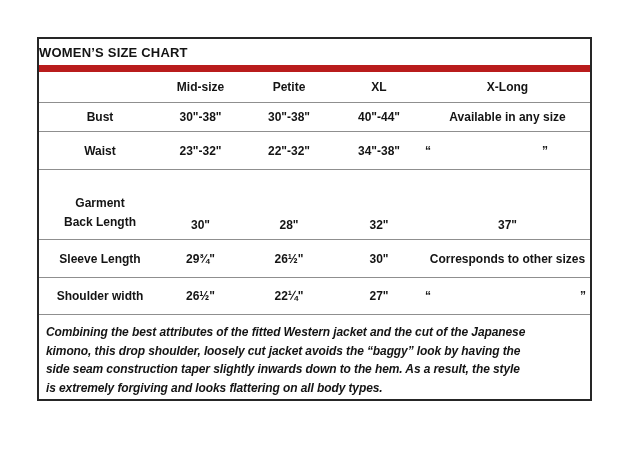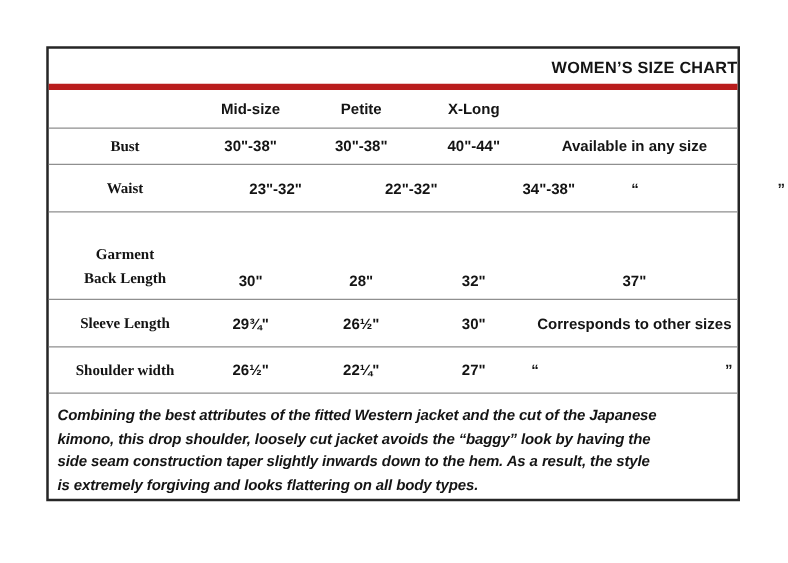--- a/index.html
+++ b/index.html
@@ -30,42 +30,42 @@
     display: grid;
     grid-template-columns: 117px 89px 88px 92px 1fr;
     align-items: center;
     border-bottom: 1px solid #8f8f8f;
     font-size: 12px;
     box-sizing: border-box;
   }
   .title-row {
     display: flex;
     align-items: center;
-    justify-content: flex-end;
+    justify-content: flex-start;
     height: 33px;
-    border-bottom: 5px solid #b91c1c;
+    border-bottom: 7px solid #b91c1c;
     box-sizing: border-box;
     font-size: 13px;
     letter-spacing: 0.2px;
   }
   .r-header   { height: 31px; }
   .r-bust     { height: 29px; }
-  .r-waist    { height: 38px; gap: 20px; }
+  .r-waist    { height: 38px; }
   .r-garment  { height: 70px; align-items: end; }
   .r-sleeve   { height: 38px; }
   .r-shoulder { height: 37px; }
   .r-para {
     display: block;
     border-bottom: none;
     height: 83px;
     padding: 8px 2px 0 7px;
     box-sizing: content-box;
   }
   .cell { white-space: nowrap; text-align: center; }
-  .c0 { padding-left: 5px; font-family: Liberation Serif, serif; }
+  .c0 { padding-left: 5px; }
   .r-garment .cell { padding-bottom: 7px; }
   .label-lines {
     line-height: 19px;
     padding-bottom: 5px;
   }
   .label-lines span { display: block; }
   .ditto {
     display: flex;
     justify-content: space-between;
     align-items: center;
@@ -87,20 +87,21 @@
 <div class="size-chart">
 
   <div class="title-row">
     <span>WOMEN’S SIZE CHART</span>
   </div>
 
   <div class="row r-header">
     <div class="cell c0"></div>
     <div class="cell">Mid-size</div>
     <div class="cell">Petite</div>
+    <div class="cell">XL</div>
     <div class="cell">X-Long</div>
   </div>
 
   <div class="row r-bust">
     <div class="cell c0">Bust</div>
     <div class="cell">30"-38"</div>
     <div class="cell">30"-38"</div>
     <div class="cell">40"-44"</div>
     <div class="cell">Available in any size</div>
   </div>

